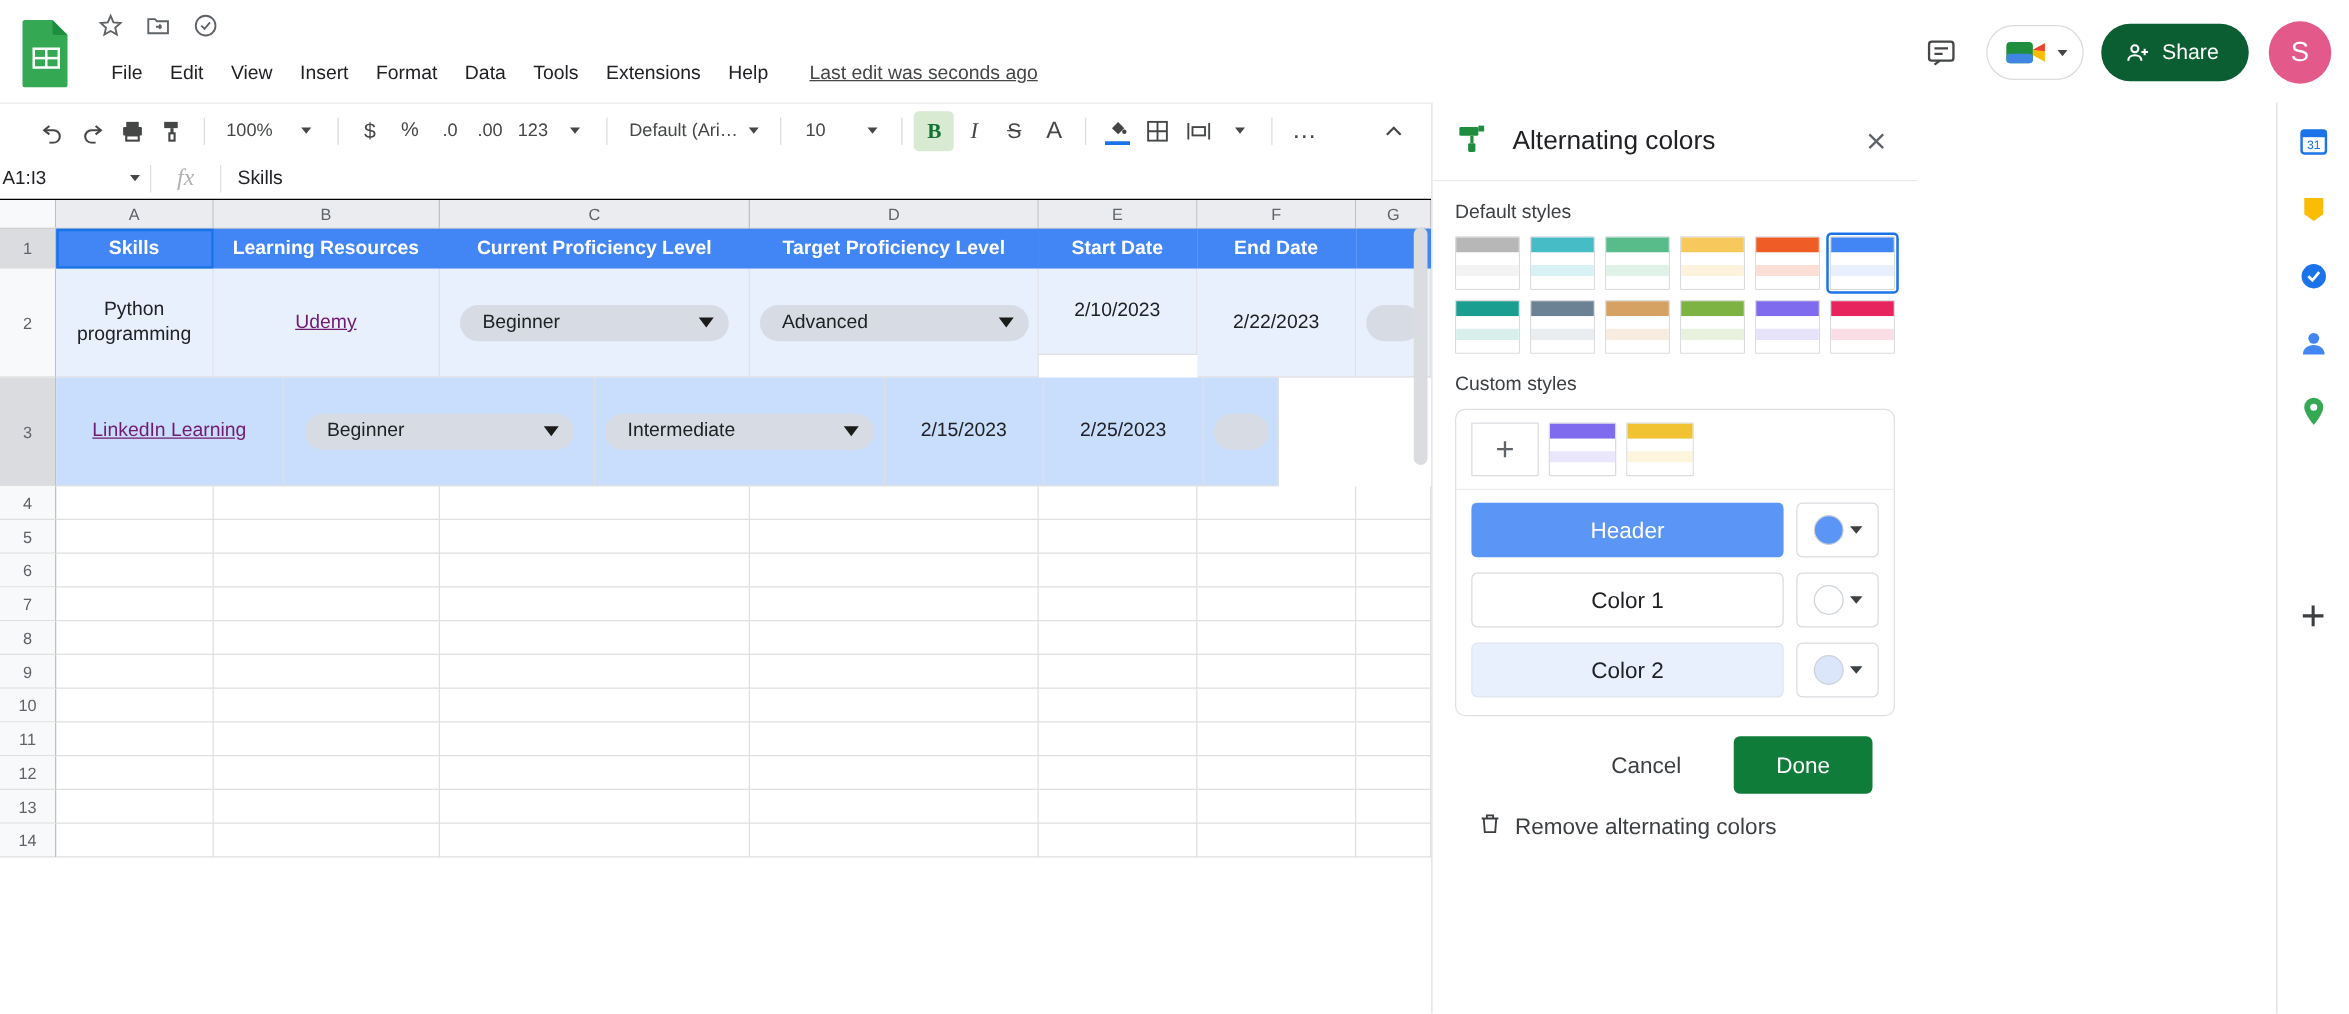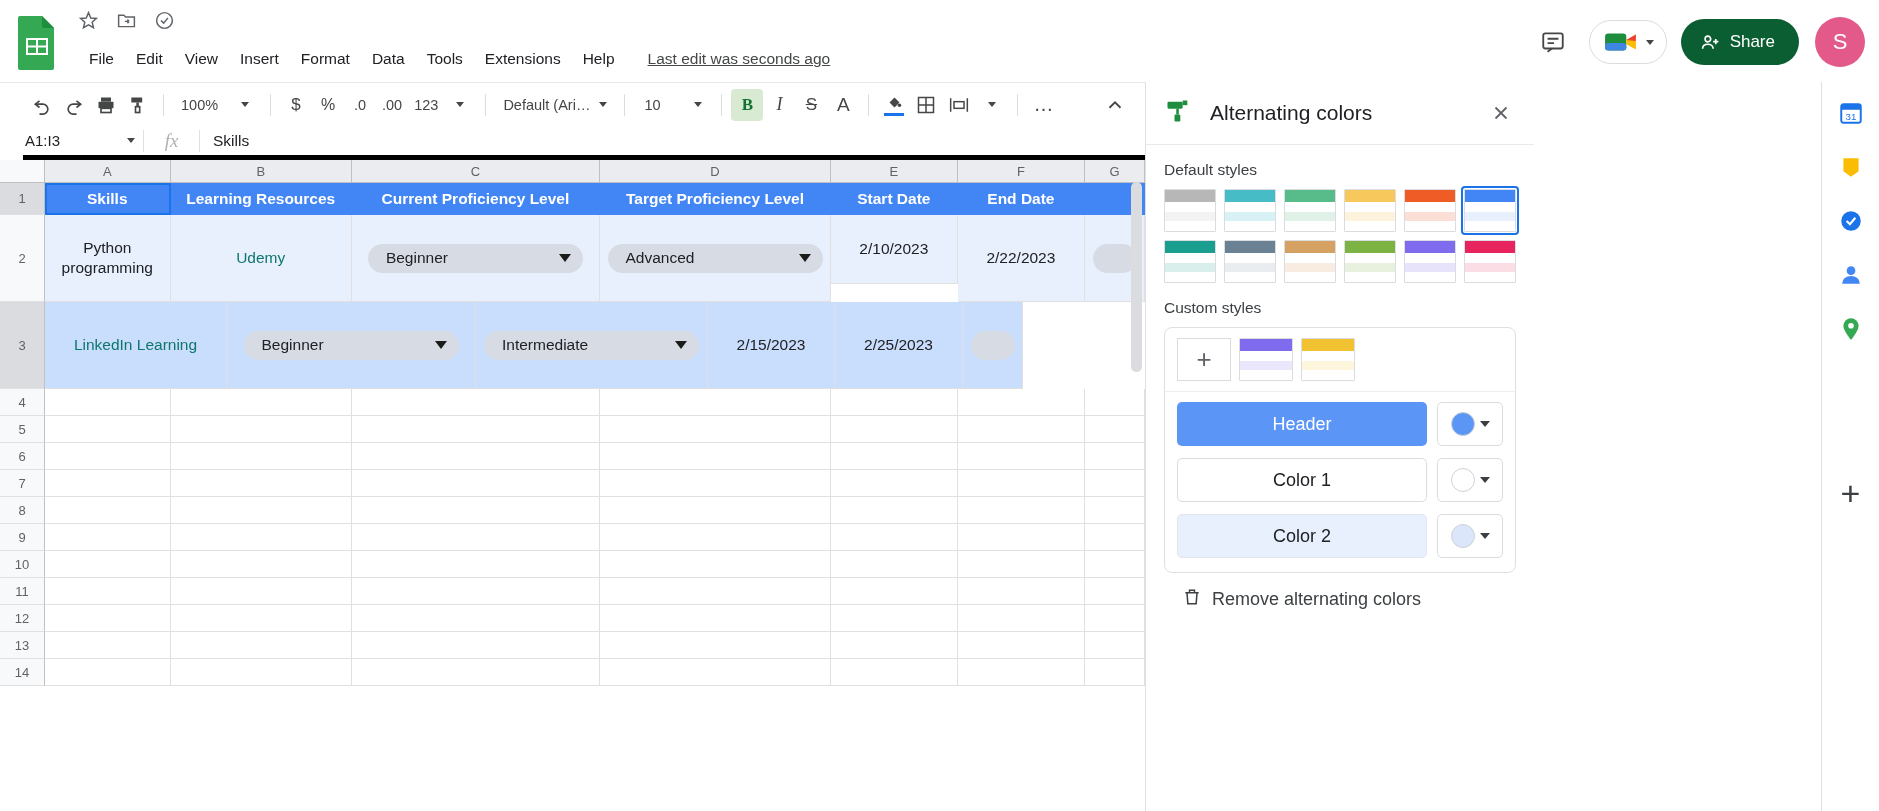--- a/index.html
+++ b/index.html
@@ -53,21 +53,21 @@
   .tb-zoom { width:56px; justify-content:flex-start; padding-left:8px;}
   .tb-font { width:120px; justify-content:space-between; padding:0 8px; }
   .tb-size { width:78px; justify-content:space-between; padding:0 10px; }
   .tb-bold { background:#d9ead3; color:#137333; font-weight:bold; font-size:17px; font-family:"Liberation Serif", serif;}
   .caret { border-left:4px solid transparent; border-right:4px solid transparent; border-top:5px solid #444746; }
   .collapse-btn { position:absolute; right:14px; top:6px; width:32px; height:32px; display:flex; align-items:center; justify-content:center; border-radius:4px; cursor:pointer;}
 
   
   .formulabar {
     position:absolute; left:0; top:126px; width:1145px; height:34px;
-    display:flex; align-items:center; background:#fff; border-bottom:5px solid #000000;margin-left:23px;
+    display:flex; align-items:center; background:#fff; border-bottom:1px solid #000000;
   }
   .namebox { width:120px; height:100%; display:flex; align-items:center; justify-content:space-between;
              padding:0 8px 0 2px; font-size:15px; color:#202124; cursor:text; }
   .fxbox { width:56px; display:flex; align-items:center; justify-content:center; color:#b0b0b0;
            font-style:italic; font-family:"Liberation Serif", serif; font-size:19px;
            border-left:1px solid #e0e0e0; height:22px;}
   .fcontent { flex:1; font-size:15.5px; color:#202124; padding-left:13px; border-left:1px solid #e0e0e0; height:22px; display:flex; align-items:center; }
 
   
   .gridwrap { position:absolute; left:0; top:160px; width:1145px; height:651px; overflow:hidden; background:#fff; }
@@ -81,21 +81,21 @@
             display:flex; align-items:center; justify-content:center; cursor:pointer;}
   .cell { border-right:1px solid #e0e0e0; border-bottom:1px solid #e0e0e0; font-size:15.5px;
           color:#202124; display:flex; align-items:center; justify-content:center; text-align:center;
           padding:0 6px; overflow:hidden; }
   .hdrrow .cell { background:#4285f4; color:#fff; font-weight:bold; border-right:1px solid #4285f4; border-bottom:none; }
   .hdrrow .rowhdr { background:#dadce0; }
   .datarow .cell { background:#e8f0fe; }
   .datarow.r3 .cell { background:#c9ddfc; }
   .datarow.r3 .rowhdr { background:#dadce0; }
   .sel-a1 { outline:2px solid #1a73e8; outline-offset:-2px; }
-  .link { color:#0f766e; cursor:pointer; }
+  .link { color:#701a75; text-decoration:underline; cursor:pointer; }
   .chip {
     display:flex; align-items:center; justify-content:space-between; gap:10px;
     background:#d7dce4; border-radius:16px; height:29px; padding:0 12px 0 18px; min-width:215px;
     font-size:15.5px; color:#202124; cursor:pointer;
   }
   .chip .tri { border-left:6px solid transparent; border-right:6px solid transparent; border-top:8px solid #1b1b1b; }
   .twoline { line-height:1.32; }
   .vscroll {
     position:absolute; right:3px; top:22px; width:11px; height:190px;
     background:#dadce0; border-radius:6px;
@@ -643,20 +643,24 @@
           <div class="crow">
             <div class="cbtn c2">Color 2</div>
             <div class="picker">
               <span class="dot" style="background:#dbe6fb"></span>
               <span class="pcaret"></span>
             </div>
           </div>
         </div>
     </div>
 
+    <div class="panel-actions">
+      <div class="btn-cancel">Cancel</div>
+      <div class="btn-done">Done</div>
+    </div>
 
     <div class="remove-row">
       <span>
         <svg width="20" height="20" viewBox="0 0 24 24" fill="none" stroke="#3c4043" stroke-width="1.8">
             <path d="M4 7h16M9 7V4h6v3M6 7l1 13h10l1-13"></path>
           </svg>
       </span>
       <span>Remove alternating colors</span>
     </div>
   </div>

